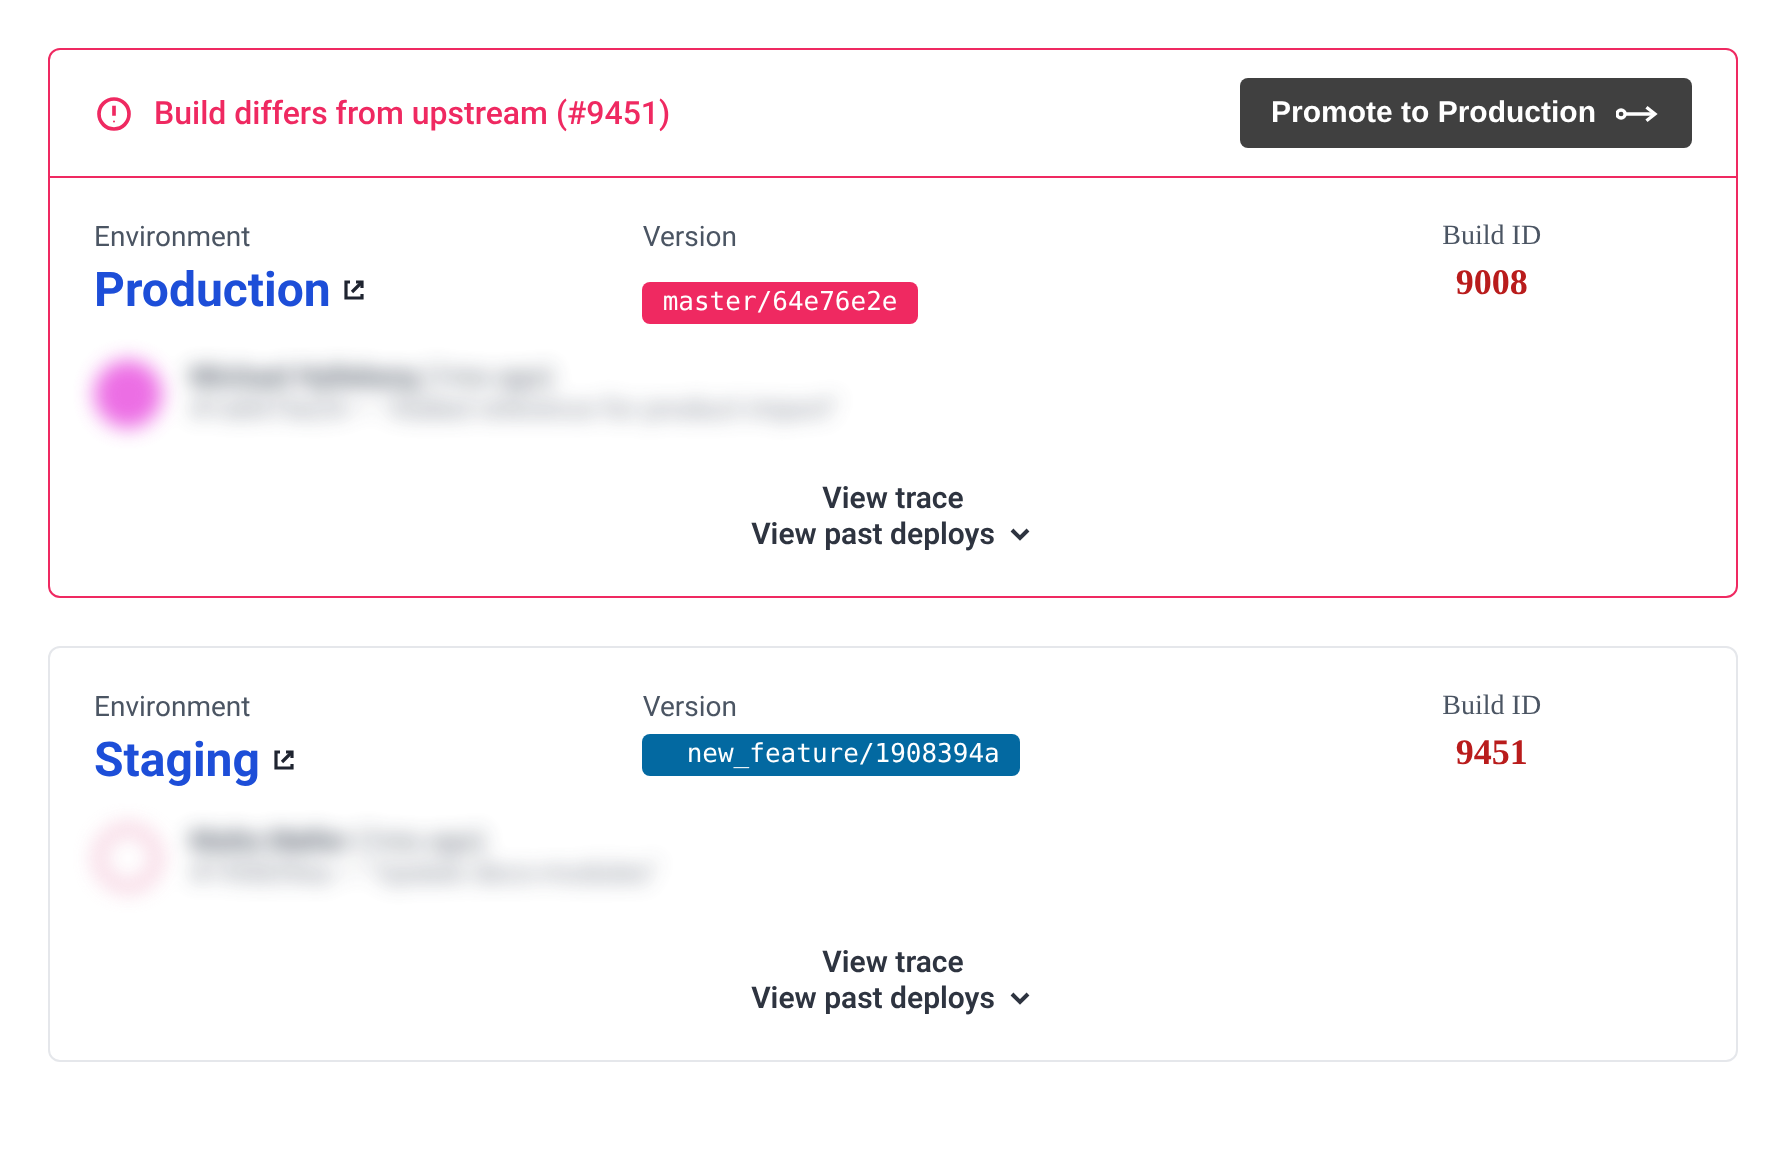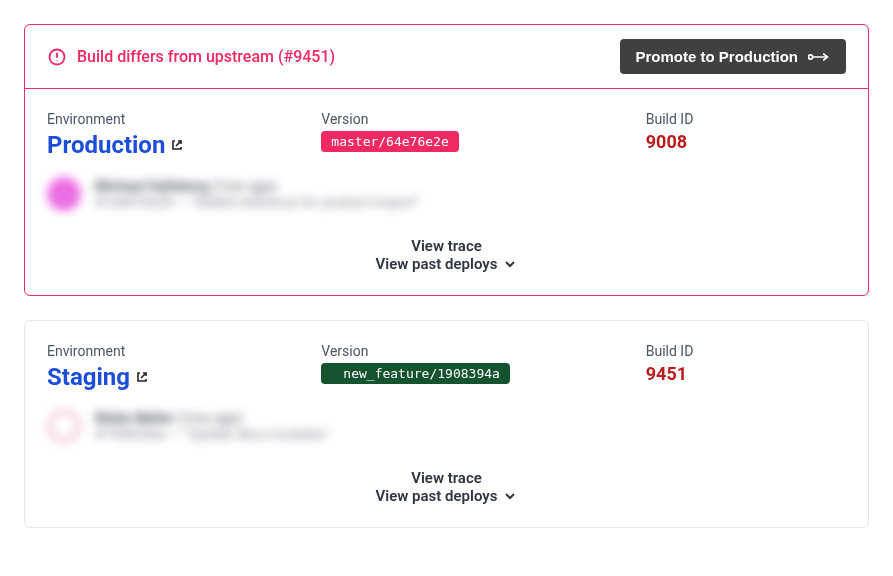--- a/index.html
+++ b/index.html
@@ -64,21 +64,21 @@
     padding: 22px;
   }
   .info-row {
     display: flex;
     justify-content: space-between;
     gap: 24px;
     margin-bottom: 18px;
   }
   .info-col { flex: 1; }
   .info-col.center { text-align: left; flex: 1.2; }
-  .info-col.right { text-align: left; flex: 0.8; }
+  .info-col.right { text-align: center; flex: 0.8; font-family: Liberation Serif, serif; }
   .info-label {
     font-size: 14px;
     color: #4b5563;
     margin-bottom: 4px;
   }
   .env-name {
     font-size: 24px;
     font-weight: 700;
     color: #1d4ed8;
     display: inline-flex;
@@ -88,22 +88,22 @@
   .ext-icon-svg { width: 12px; height: 12px; }
   .version-tag {
     display: inline-block;
     padding: 3px 10px;
     border-radius: 4px;
     font-family: "SFMono-Regular", Consolas, monospace;
     font-size: 13px;
     color: #fff;
     font-weight: 500;
   }
-  .version-red { background: #ef2961; }
-  .version-dark { background: #14532d; padding-left: 22px; }
+  .version-red { background: #ef2961; margin-top: 10px; }
+  .version-dark { background: #0369a1; padding-left: 22px; }
   .build-id {
     font-size: 18px;
     font-weight: 700;
     color: #b91c1c;
   }
   .commit-row {
     display: flex;
     align-items: center;
     gap: 14px;
     margin-bottom: 26px;

